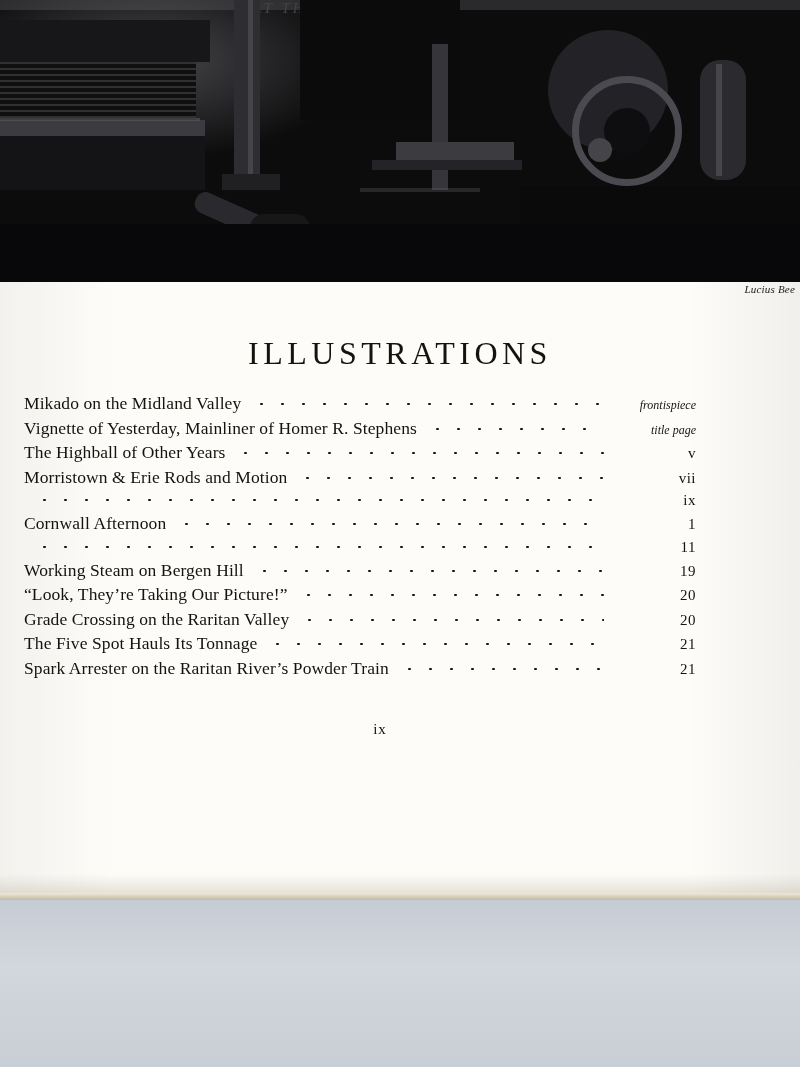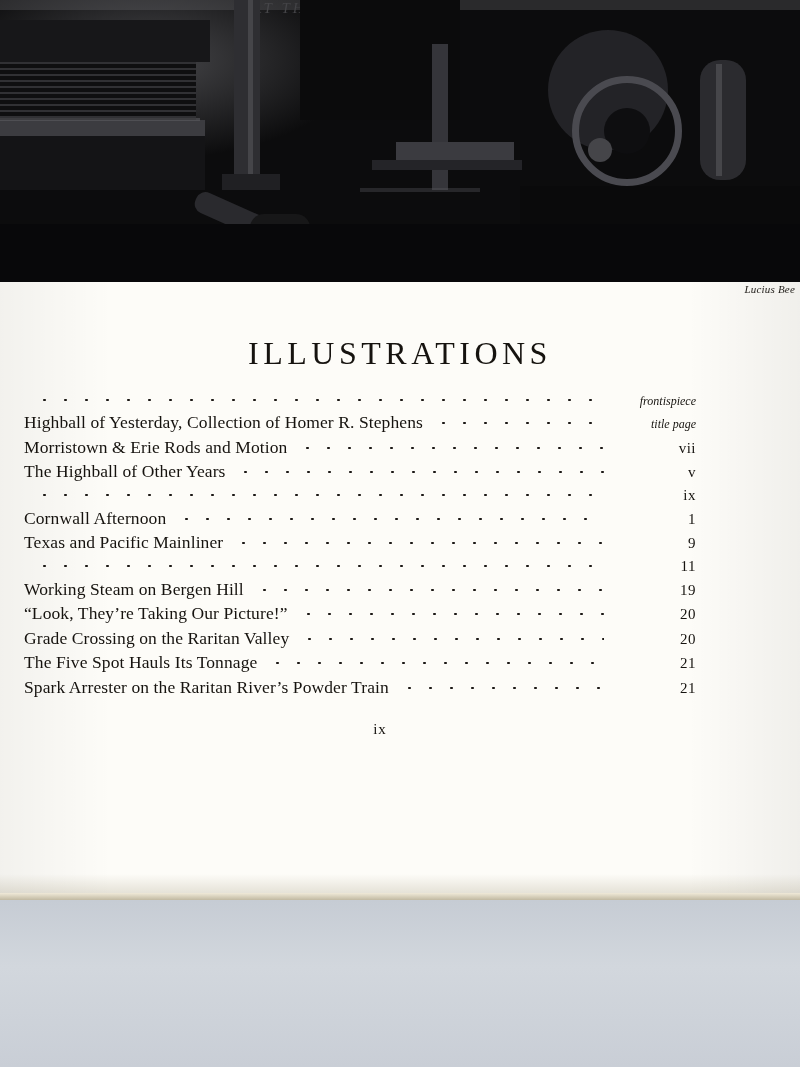--- a/index.html
+++ b/index.html
@@ -265,58 +265,54 @@
     <div class="bottom-shade"></div>
   </div>
 
   <div id="credit">Lucius Bee</div>
 
   <div id="heading">ILLUSTRATIONS</div>
 
   <div id="toc">
 
     <div class="entry">
+      <span class="t">Mikado on the Midland Valley</span>
       <span class="leader"></span>
       <span class="pg ital" style="width:84px">frontispiece</span>
     </div>
 
     <div class="entry">
-      <span class="t">Highball of Yesterday, Collection of Homer R. Stephens</span>
+      <span class="t">Vignette of Yesterday, Mainliner of Homer R. Stephens</span>
       <span class="leader"></span>
       <span class="pg ital" style="width:84px">title page</span>
     </div>
 
     <div class="entry">
+      <span class="t">The Highball of Other Years</span>
+      <span class="leader"></span>
+      <span class="pg" style="width:84px">v</span>
+    </div>
+
+    <div class="entry">
       <span class="t">Morristown &amp; Erie Rods and Motion</span>
       <span class="leader"></span>
       <span class="pg" style="width:84px">vii</span>
     </div>
 
     <div class="entry">
-      <span class="t">The Highball of Other Years</span>
-      <span class="leader"></span>
-      <span class="pg" style="width:84px">v</span>
-    </div>
-
-    <div class="entry">
       <span class="leader"></span>
       <span class="pg" style="width:84px">ix</span>
     </div>
 
     <div class="entry">
       <span class="t">Cornwall  Afternoon</span>
       <span class="leader"></span>
       <span class="pg" style="width:84px">1</span>
     </div>
 
-    <div class="entry">
-      <span class="t">Texas and Pacific Mainliner</span>
-      <span class="leader"></span>
-      <span class="pg" style="width:84px">9</span>
-    </div>
 
     <div class="entry">
       <span class="leader"></span>
       <span class="pg" style="width:84px">11</span>
     </div>
 
     <div class="entry">
       <span class="t">Working Steam on Bergen Hill</span>
       <span class="leader"></span>
       <span class="pg" style="width:84px">19</span>

